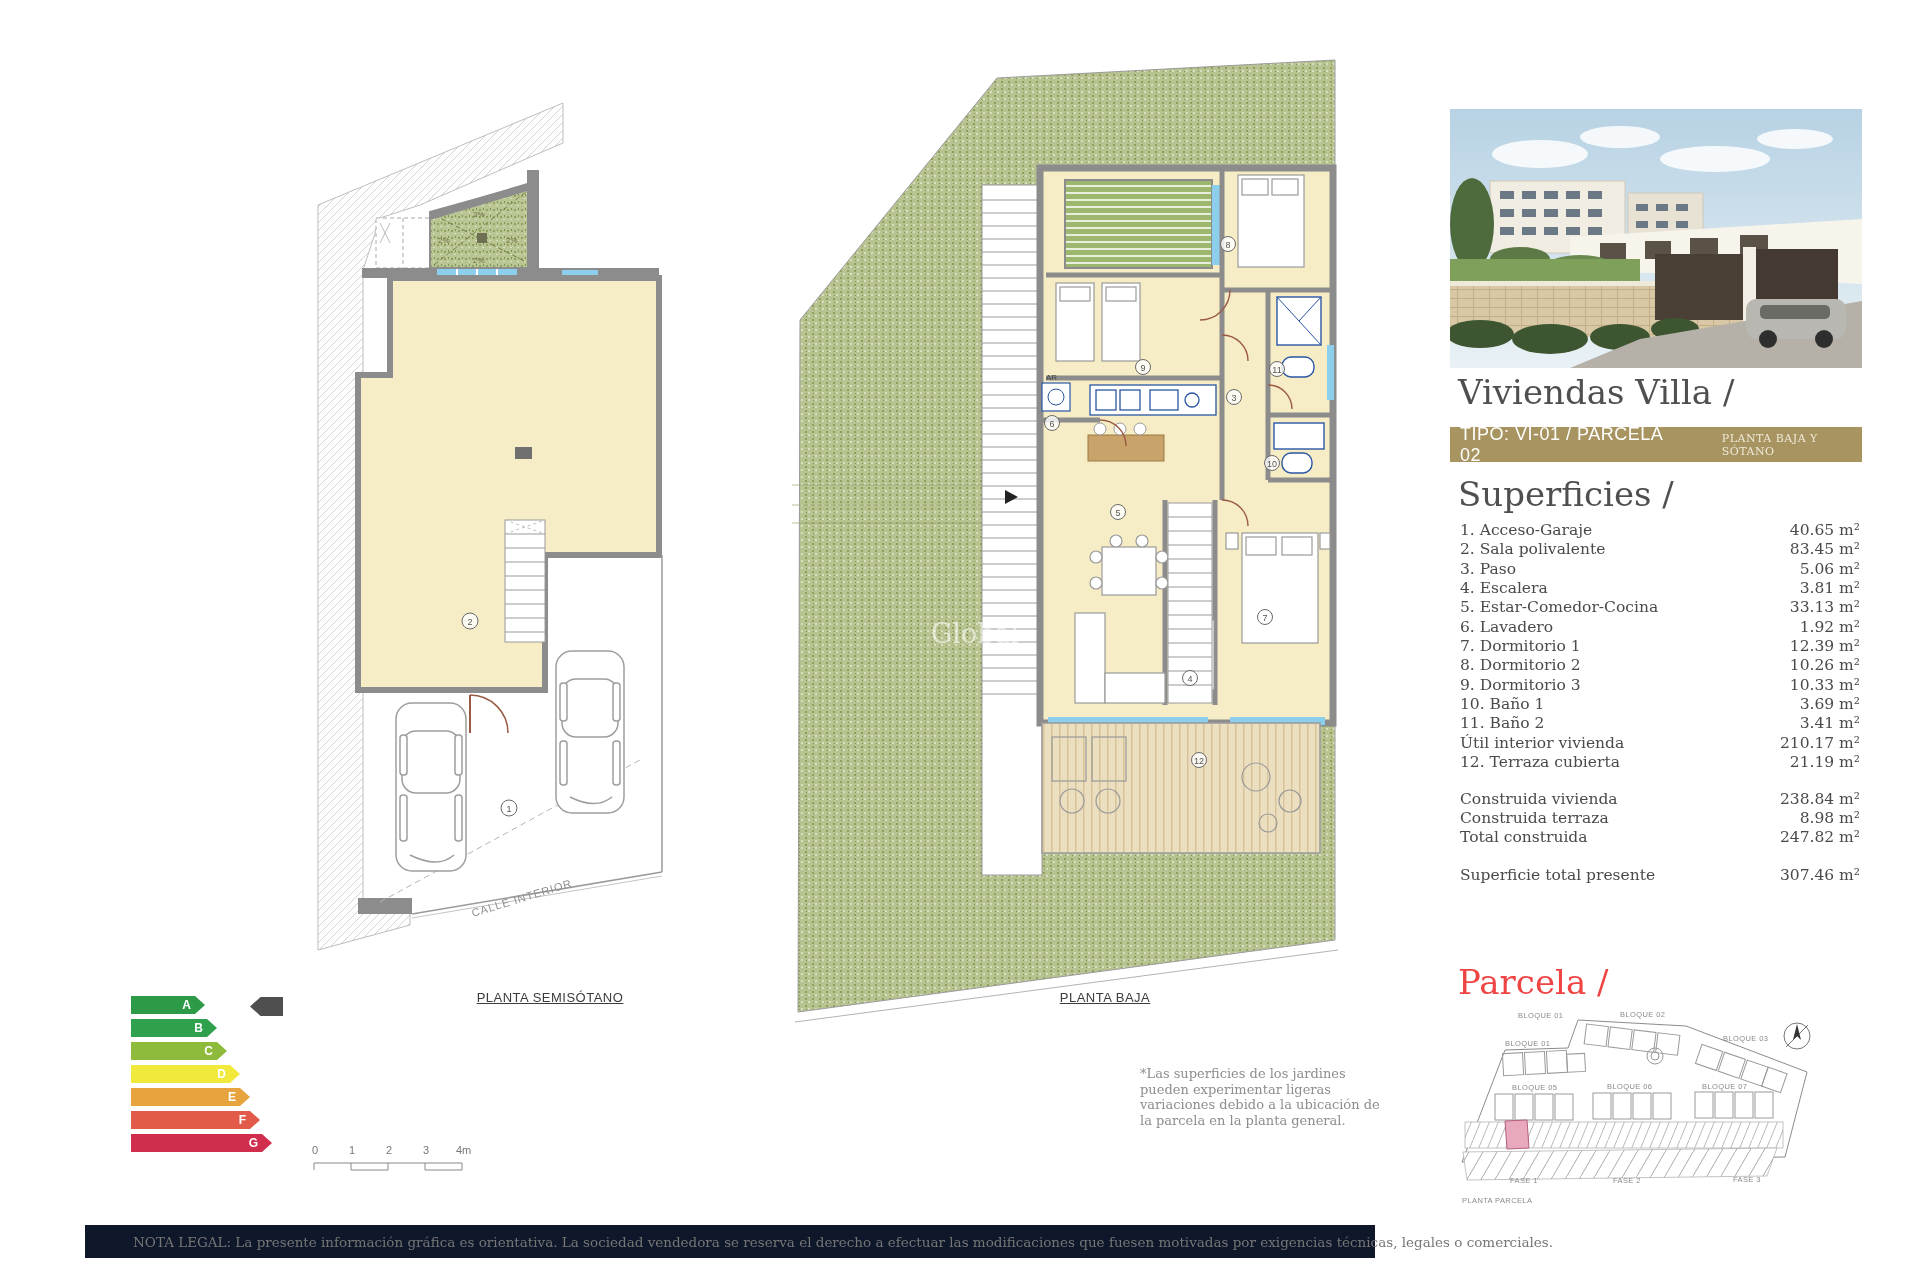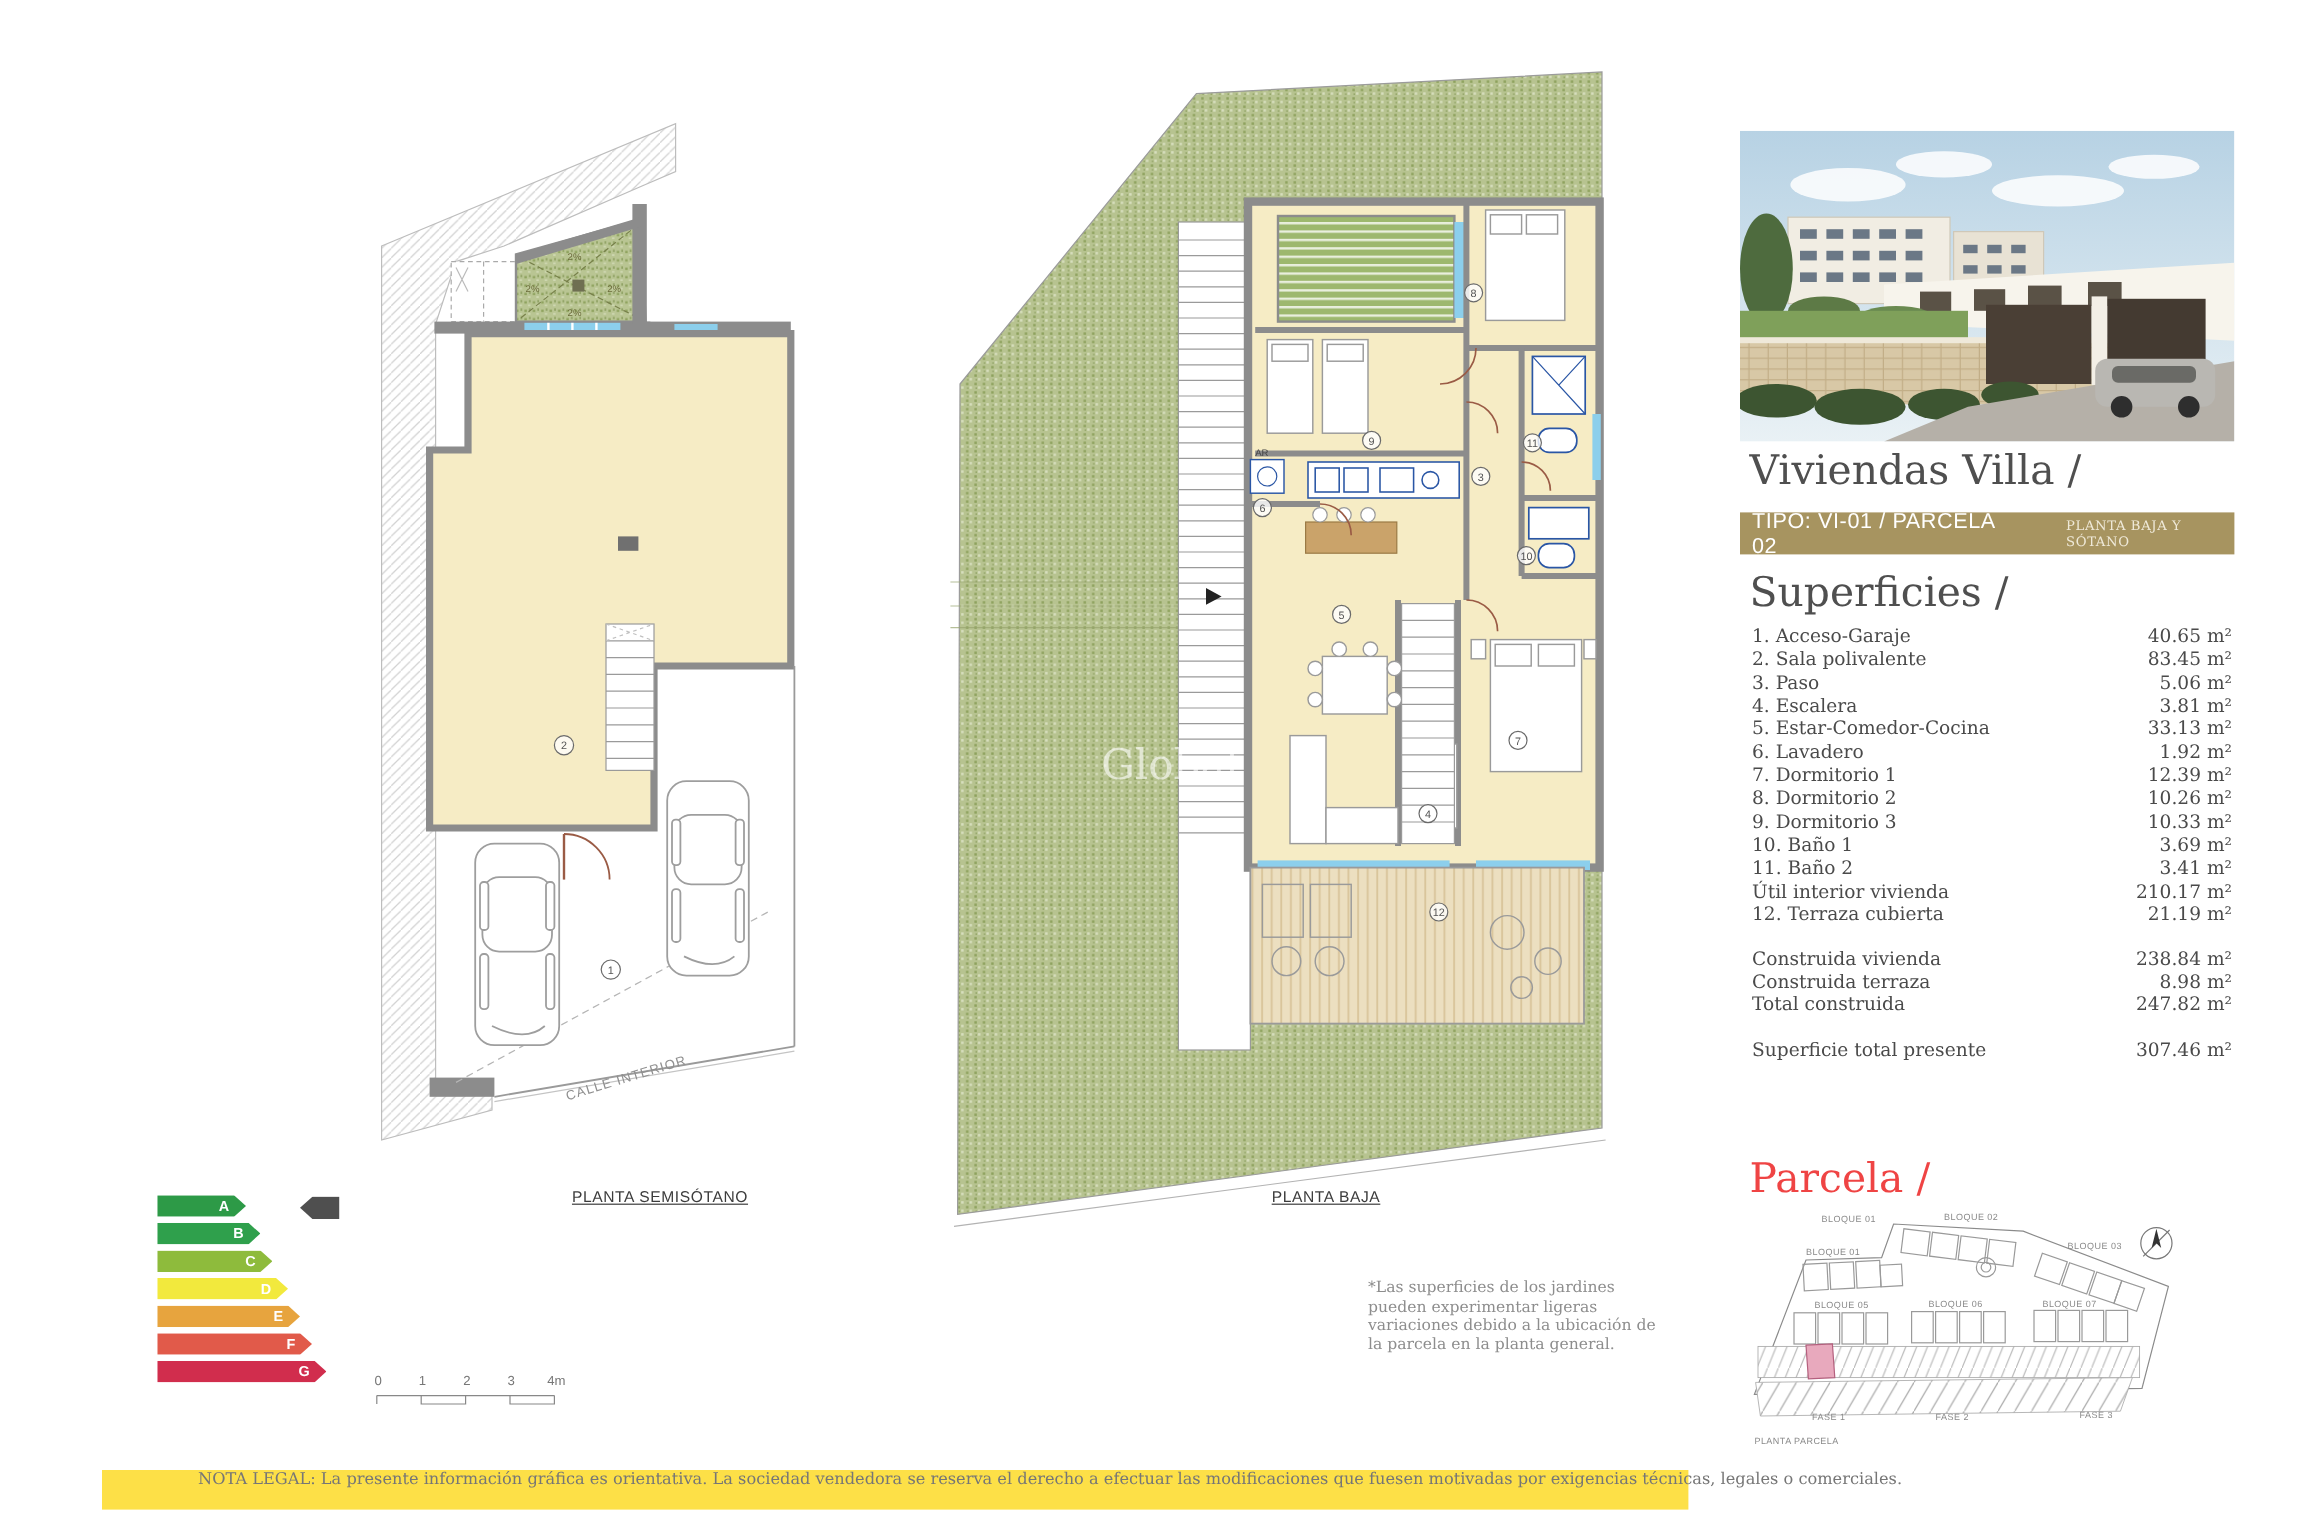--- a/index.html
+++ b/index.html
@@ -13,31 +13,31 @@
   #type-banner{left:1450px;top:427px;width:412px;height:35px;display:flex;align-items:center;}
   #type-banner .left{font-family:"Liberation Sans", sans-serif;font-size:18px;color:#ffffff;
                      letter-spacing:.5px;margin-left:10px;}
   #type-banner .right{font-size:11px;color:#efe9d8;letter-spacing:.5px;margin-left:28px;}
   #superficies-heading{left:1458px;top:474px;font-size:34px;color:#4f4f4f;}
   .sup-row{position:absolute;left:1460px;width:400px;height:19px;font-size:15.5px;color:#4a4a4a;}
   .sup-row .lbl{position:absolute;left:0;top:0;}
   .sup-row .val{position:absolute;right:0;top:0;text-align:left;}
   #parcela-heading{left:1458px;top:962px;font-size:34px;color:#ef4444;}
   #garden-note{left:1140px;top:1066px;width:255px;font-size:13px;line-height:15.5px;color:#8d8d8d;}
-  #legal-bar{left:85px;top:1225px;width:1290px;height:33px;background:#fde047;display:flex;padding-left:32px;}
+  #legal-bar{left:85px;top:1225px;width:1290px;height:33px;background:#0f172a;display:flex;align-items:center;}
   #legal-bar span{font-size:13.5px;color:#767676;margin-left:48px;white-space:nowrap;}
   
   .en-arrow{position:absolute;height:18px;display:flex;align-items:center;justify-content:flex-end;
             clip-path:polygon(0 0, calc(100% - 10px) 0, 100% 50%, calc(100% - 10px) 100%, 0 100%);}
   .en-arrow span{font-family:"Liberation Sans", sans-serif;font-weight:bold;font-size:12px;
                  color:#ffffff;margin-right:14px;}
   #en-pointer{left:250px;top:997px;width:33px;height:19px;background:#4f4f4f;
               clip-path:polygon(32% 0,100% 0,100% 100%,32% 100%,0 50%);}
   
-  #watermark{left:900px;top:618px;width:150px;text-align:center;font-size:35px;color:rgba(255,255,255,.6);}
+  #watermark{left:900px;top:618px;width:150px;text-align:center;font-size:27px;color:rgba(255,255,255,.6);}
   svg text{font-family:"Liberation Sans", sans-serif;}
   .roomnum{font-size:9px;fill:#555555;}
 </style>
 </head>
 <body>
 
 <div id="page">
 
   <svg class="abs" style="left:310px;top:95px;" width="370" height="870" viewBox="0 0 370 870">
     <defs>

